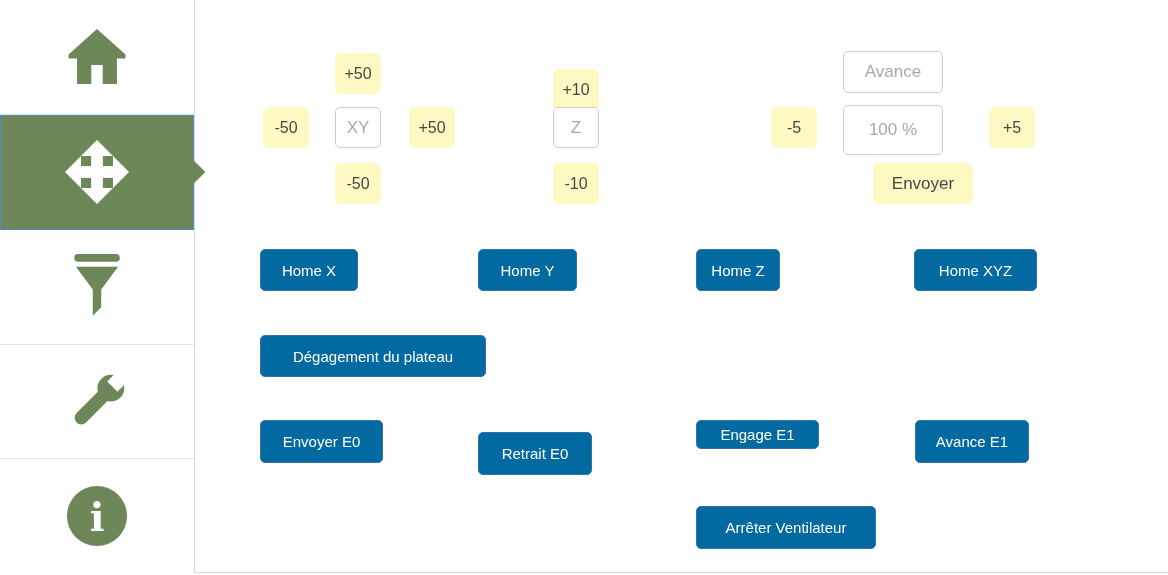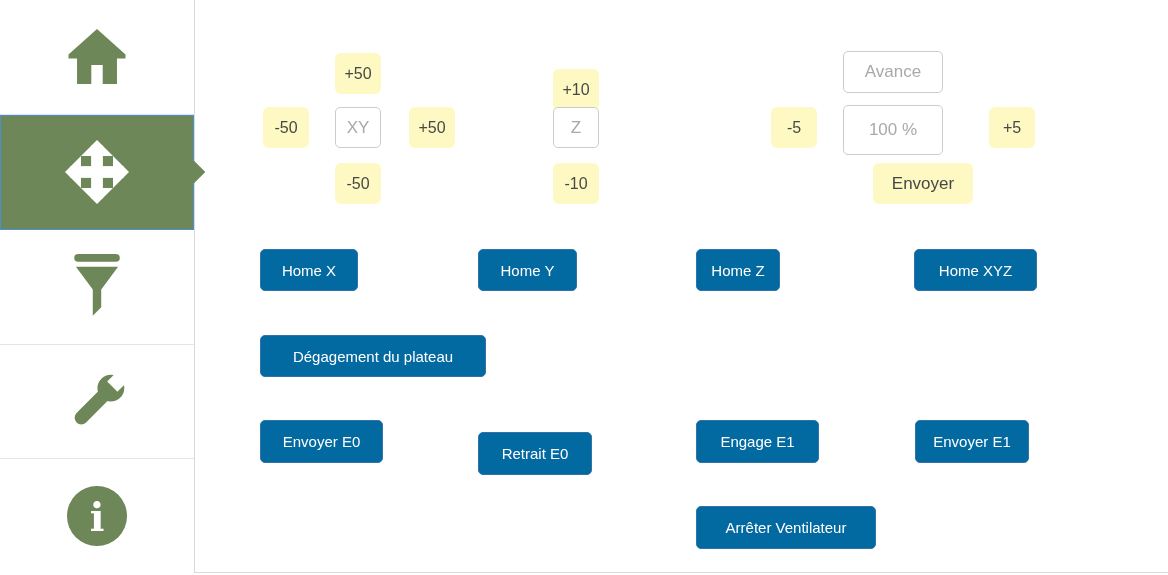--- a/index.html
+++ b/index.html
@@ -107,19 +107,19 @@
 
   <button class="bbtn" style="left:260px; top:249px; width:98px;">Home X</button>
   <button class="bbtn" style="left:478px; top:249px; width:99px;">Home Y</button>
   <button class="bbtn" style="left:696px; top:249px; width:84px;">Home Z</button>
   <button class="bbtn" style="left:914px; top:249px; width:123px;">Home XYZ</button>
 
   <button class="bbtn" style="left:260px; top:335px; width:226px;">Dégagement du plateau</button>
 
   <button class="bbtn" style="left:260px; top:420px; width:123px; height:43px;">Envoyer E0</button>
   <button class="bbtn" style="left:478px; top:420px; width:114px; height:43px;margin-top:12px;">Retrait E0</button>
-  <button class="bbtn" style="left:696px; top:420px; width:123px; height:43px;">Engage E1</button>
-  <button class="bbtn" style="left:915px; top:420px; width:114px; height:43px;">Envoyer E1</button>
+  <button class="bbtn" style="left:696px; top:420px; width:123px; height:29px;">Engage E1</button>
+  <button class="bbtn" style="left:915px; top:420px; width:114px; height:43px;">Avance E1</button>
 
   <button class="bbtn" style="left:696px; top:506px; width:180px; height:43px;">Arrêter Ventilateur</button>
 
   <div class="bottom-line"></div>
 </div>
 
 </body></html>

